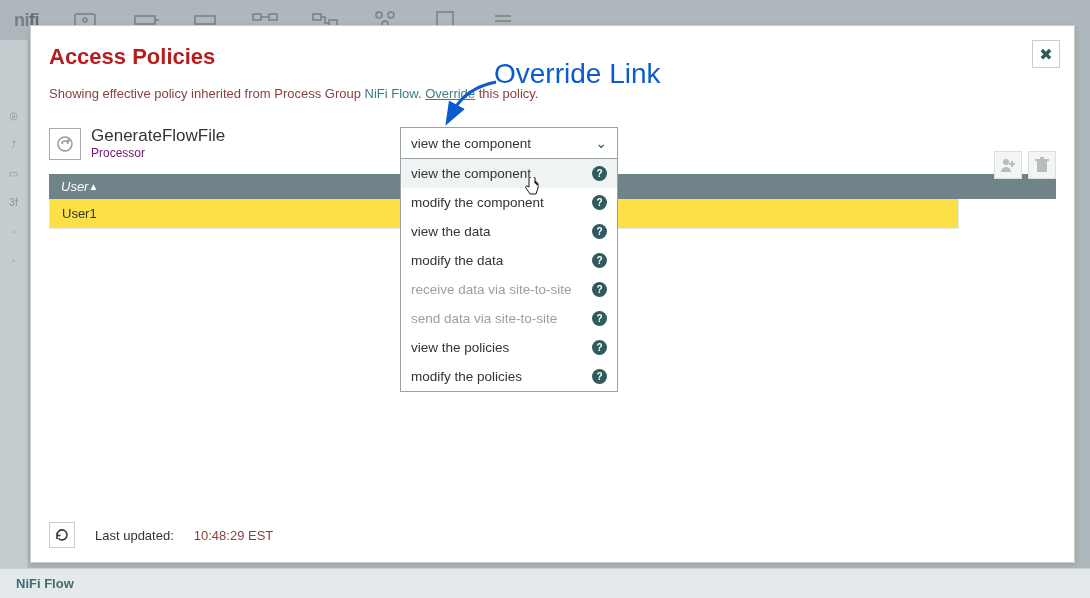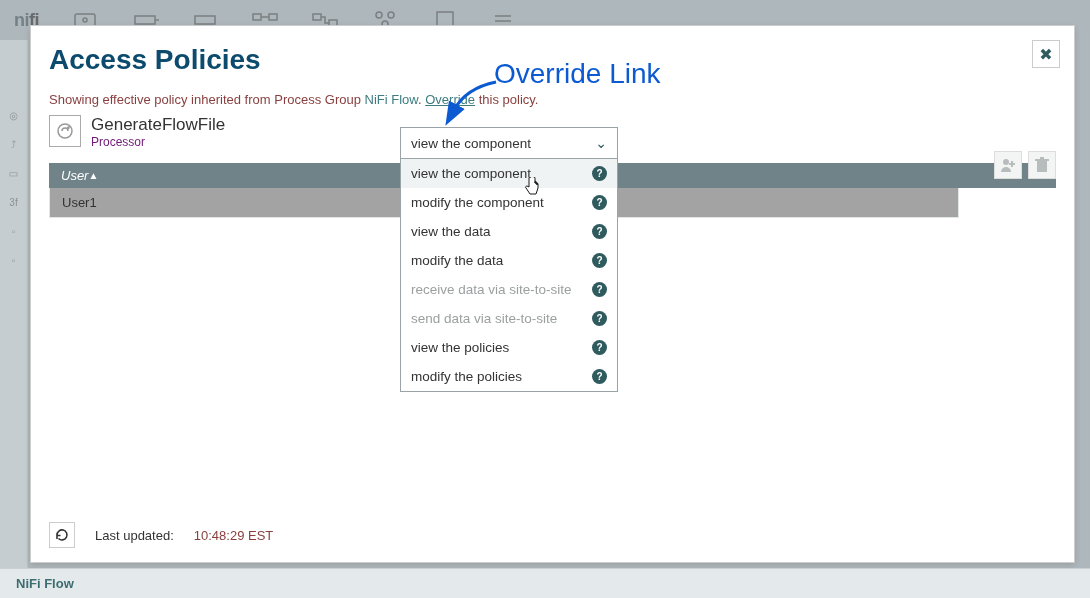--- a/index.html
+++ b/index.html
@@ -82,35 +82,35 @@
     width: 28px; height: 28px;
     border: 1px solid #ccc;
     background: #fff;
     display: flex; align-items:center; justify-content:center;
     font-size: 16px;
     color: #2f5b5e;
     cursor: pointer;
   }
   h2.title {
     margin: 0 0 16px 0;
-    font-size: 28px;
+    font-size: 22px;
     font-weight: 600;
-    color: #0c4a6e;
+    color: #b91c1c;
   }
   .inherit-line {
     font-size: 13px;
     color: #8a3f3f;
-    margin-bottom: 8px;
+    margin-bottom: 25px;
   }
   .inherit-line .link-nifi { color: #3d7c7f; cursor: pointer; }
   .inherit-line .link-override { color: #3d7c7f; cursor: pointer; text-decoration: underline; }
 
   .component-row {
     display: flex;
-    align-items: flex-start;
+    align-items: flex-end;
     gap: 10px;
     margin-bottom: 6px;
   }
   .proc-icon {
     width: 32px; height: 32px;
     border: 1px solid #aaa;
     display:flex;align-items:center;justify-content:center;
     color:#888;
   }
   .comp-name { font-size: 17px; color: #333; }
@@ -137,21 +137,21 @@
     font-size: 13px;
     padding: 5px 12px;
     display: flex;
     align-items: center;
     gap: 0;
   }
   .sort-caret { font-size: 10px; }
   .table-row {
     padding: 7px 12px;
     font-size: 13px;
-    background: #a3a3a3;
+    background: #fde047;
     border: 1px solid #e2e6e7;
     border-top: none;
     width: 910px;
   }
 
   .footer {
     position: absolute;
     left: 18px; bottom: 14px;
     display: flex;
     align-items: center;

